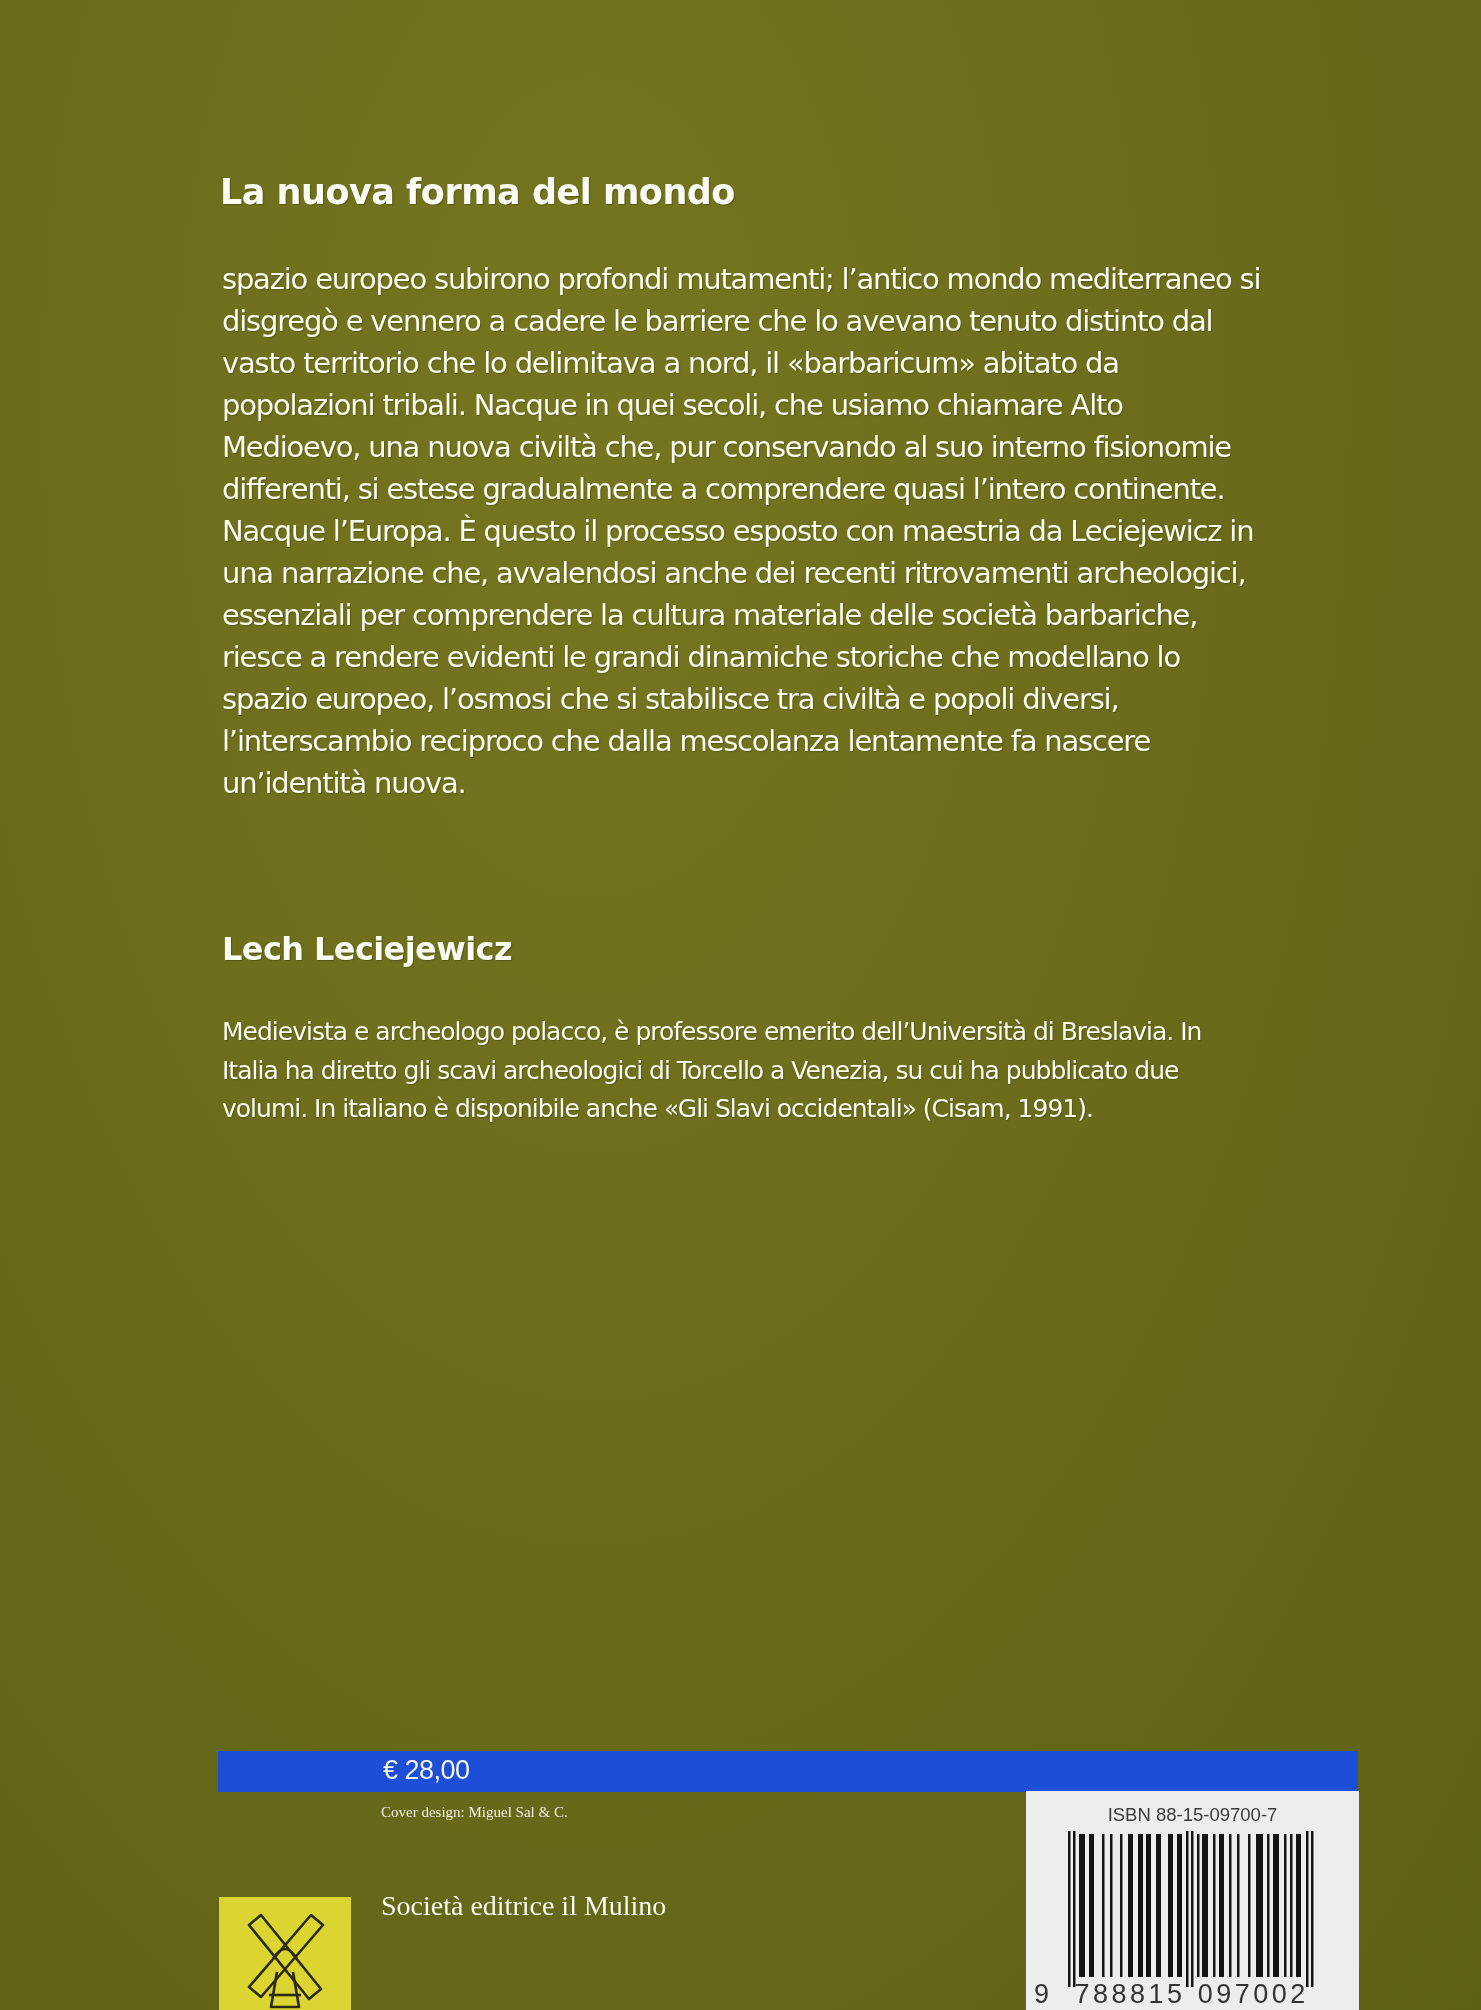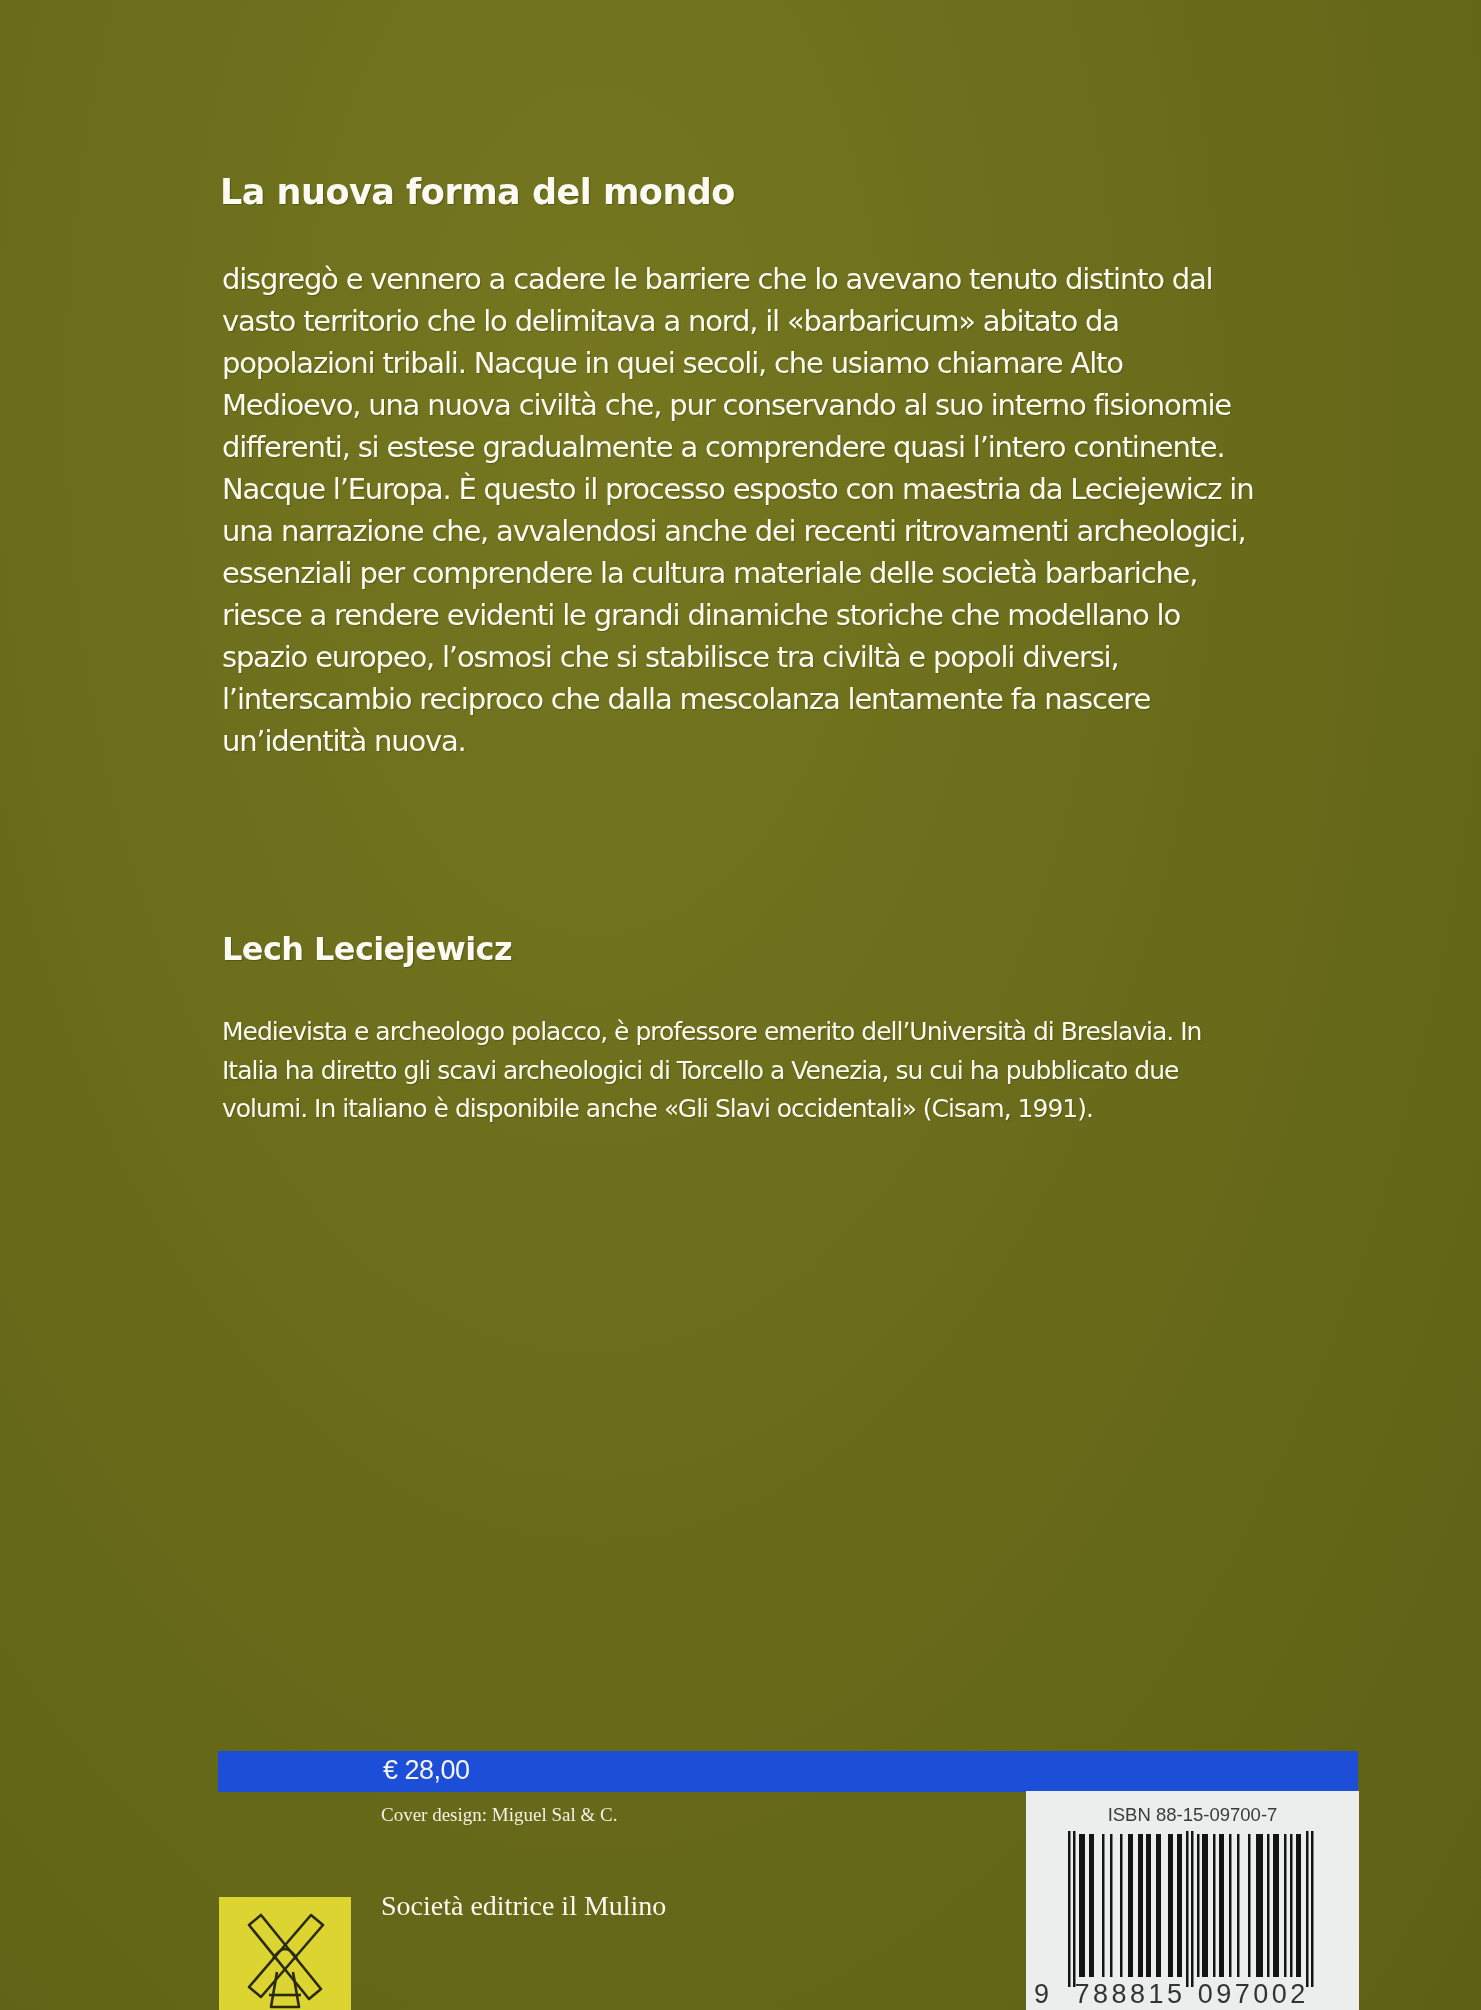--- a/index.html
+++ b/index.html
@@ -37,21 +37,21 @@
     position: absolute; left: 218px; top: 1751px; width: 1140px; height: 41px;
     background: #1d4ed8;
   }
   .price {
     position: absolute; left: 165px; top: 4px;
     font-family: "Liberation Sans", sans-serif; font-size: 27px; color: #f4f4f0;
     letter-spacing: -0.5px;
   }
   .cover-design {
     position: absolute; left: 381px; top: 1804px;
-    font-family: "Liberation Serif", serif; font-size: 19px; color: #f3f2e3;
+    font-family: "Liberation Serif", serif; font-size: 15px; color: #f3f2e3;
   }
   .isbn-box {
     position: absolute; left: 1026px; top: 1791px; width: 333px; height: 219px;
     background: #eceeee;
   }
   .isbn-text {
     position: absolute; left: 0; width: 100%; top: 13px; text-align: center;
     font-family: "Liberation Sans", sans-serif; font-size: 18.5px; color: #3b3b3b;
   }
   .barcode {
@@ -74,20 +74,21 @@
   }
 </style>
 </head>
 <body>
 
 <div class="page">
 
   <div class="title">La nuova forma del mondo</div>
 
   <div class="body-text">
+    <span class="line">spazio europeo subirono profondi mutamenti; l’antico mondo mediterraneo si</span>
     <span class="line">disgregò e vennero a cadere le barriere che lo avevano tenuto distinto dal</span>
     <span class="line">vasto territorio che lo delimitava a nord, il «barbaricum» abitato da</span>
     <span class="line">popolazioni tribali. Nacque in quei secoli, che usiamo chiamare Alto</span>
     <span class="line">Medioevo, una nuova civiltà che, pur conservando al suo interno fisionomie</span>
     <span class="line">differenti, si estese gradualmente a comprendere quasi l’intero continente.</span>
     <span class="line">Nacque l’Europa. È questo il processo esposto con maestria da Leciejewicz in</span>
     <span class="line">una narrazione che, avvalendosi anche dei recenti ritrovamenti archeologici,</span>
     <span class="line">essenziali per comprendere la cultura materiale delle società barbariche,</span>
     <span class="line">riesce a rendere evidenti le grandi dinamiche storiche che modellano lo</span>
     <span class="line">spazio europeo, l’osmosi che si stabilisce tra civiltà e popoli diversi,</span>

